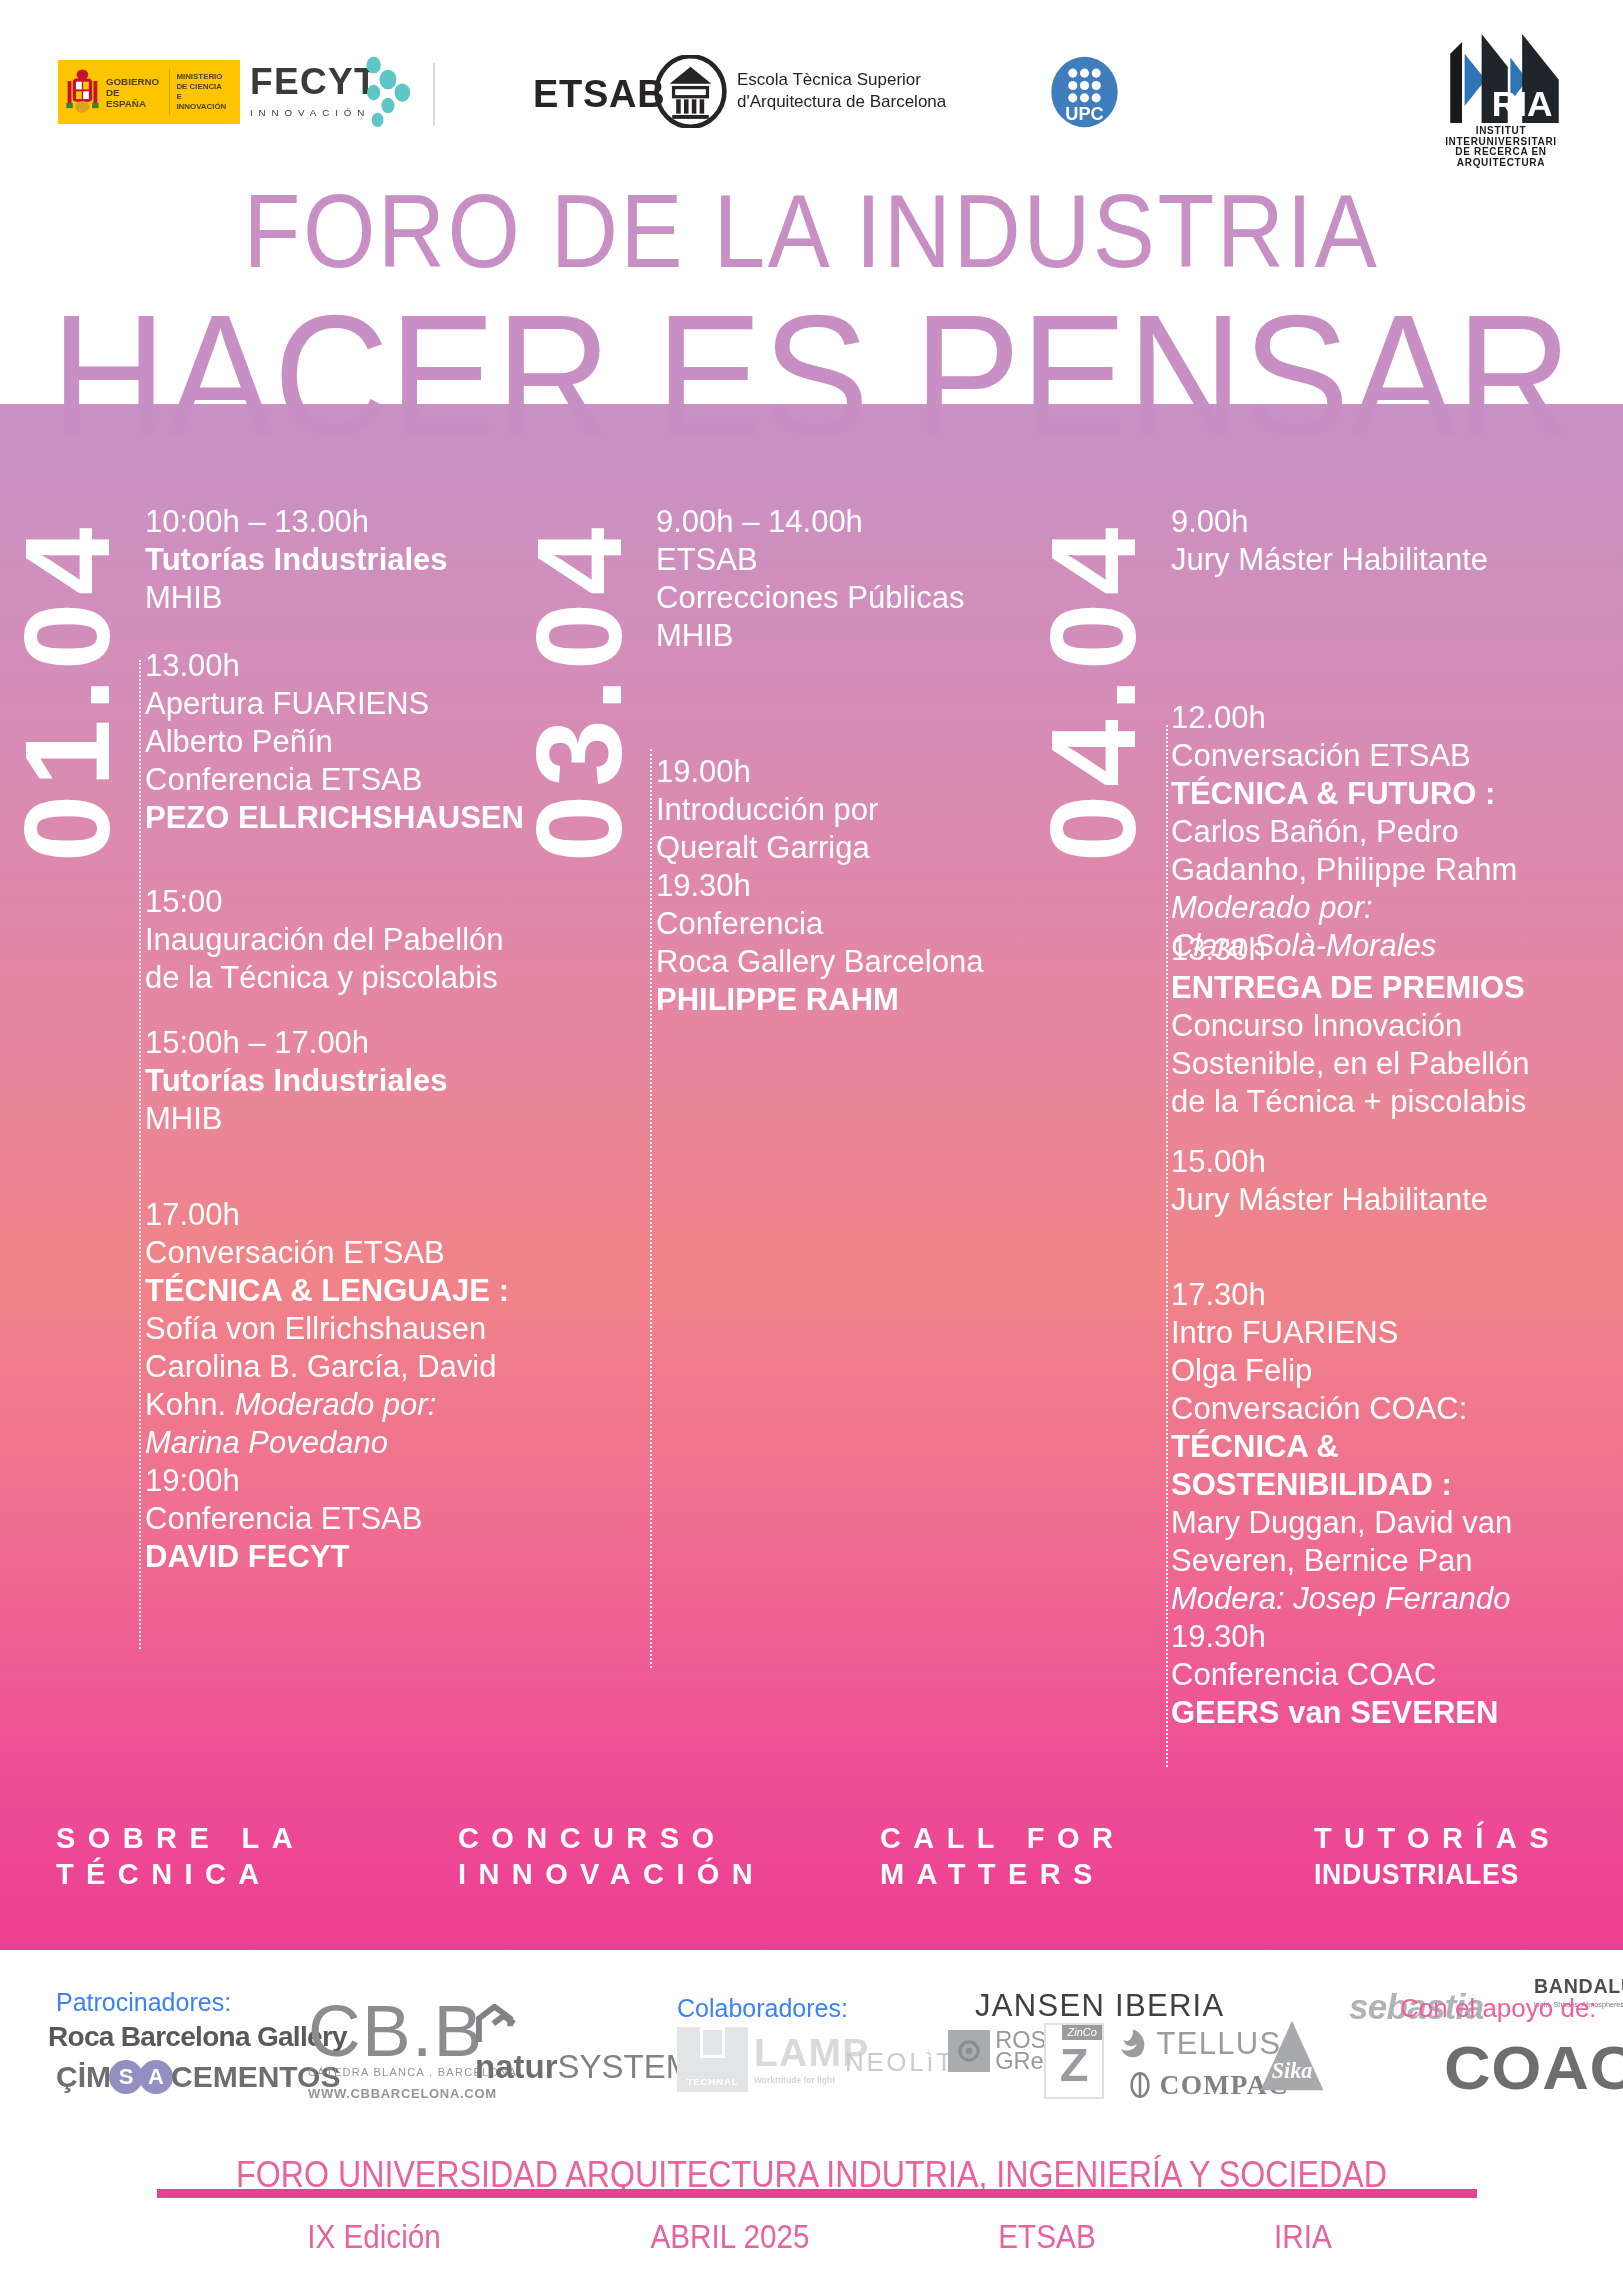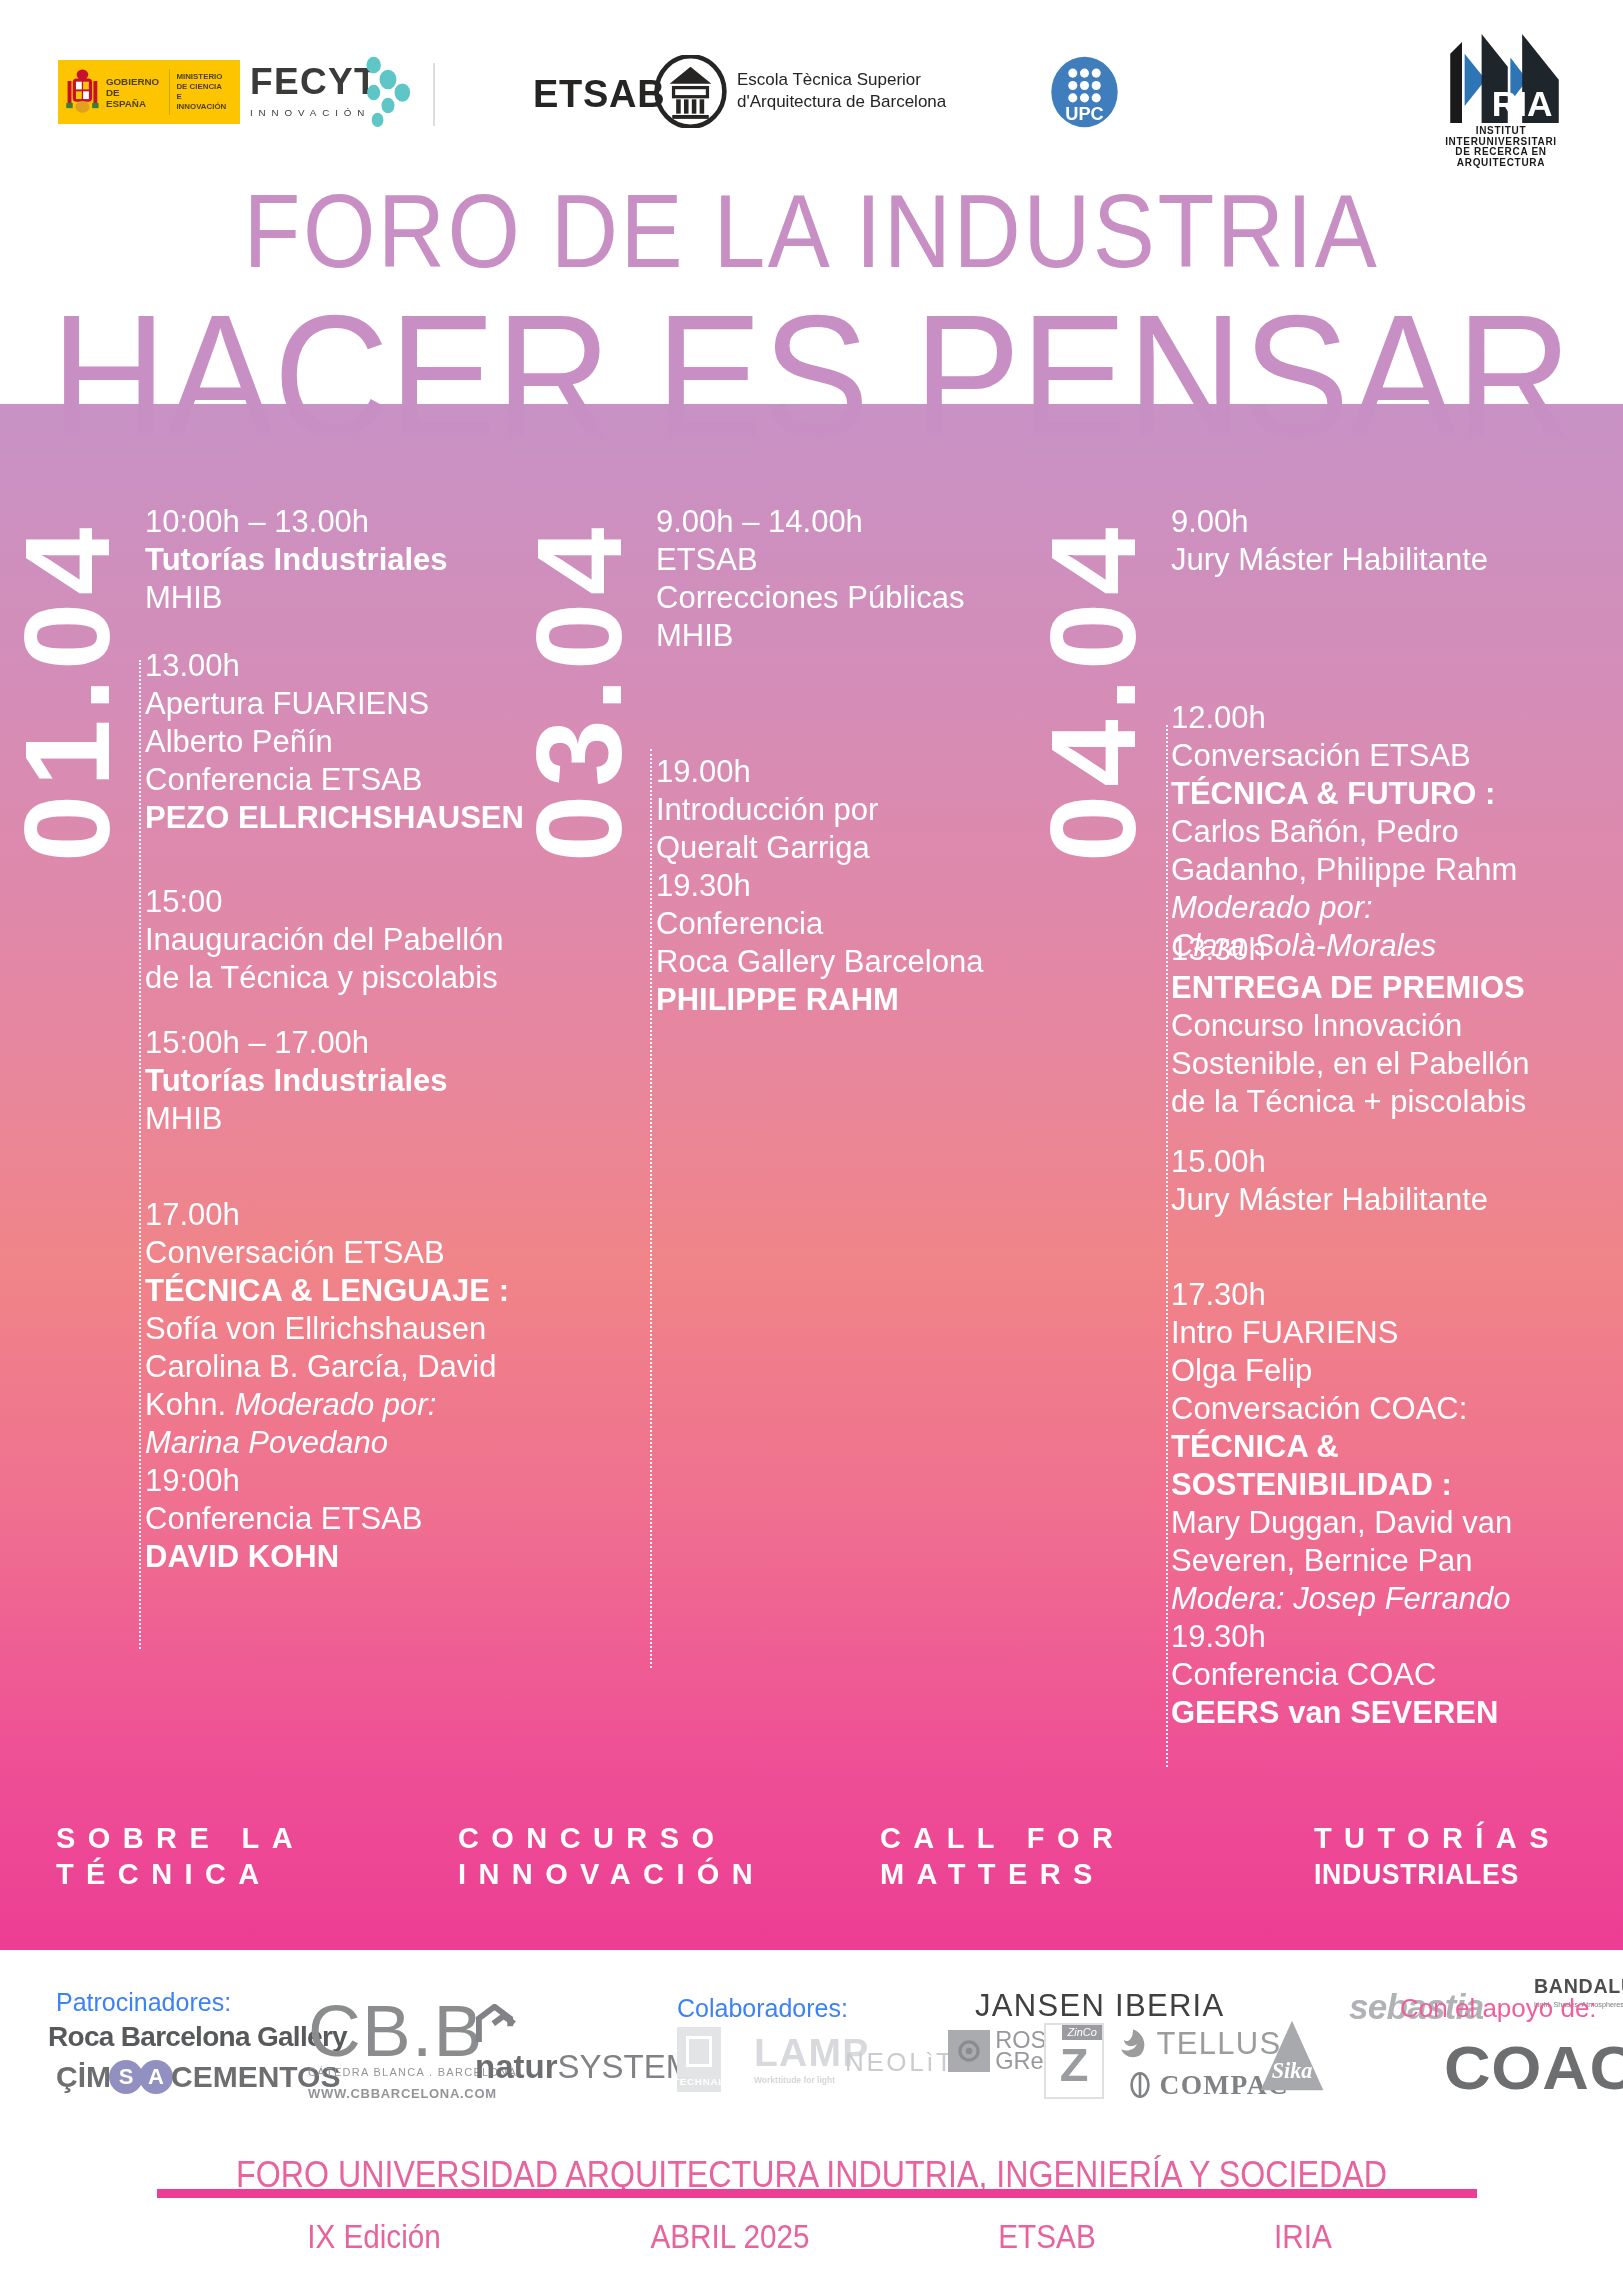--- a/index.html
+++ b/index.html
@@ -61,22 +61,22 @@
   .natur{position:absolute;}
   .natur-txt{font-size:33px;color:#6d6e70;margin-top:3.9px;}
   .natur-txt b{font-weight:700;}
   .natur-txt span{color:#808285;font-weight:400;}
   .jansen{position:absolute;font-size:31px;font-weight:700;color:#9fa1a4;letter-spacing:1.3px;}
   .jansen span{color:#404040;font-weight:400;}
   .sebastia{position:absolute;font-size:35px;font-weight:700;font-style:italic;color:#b0b2b5;letter-spacing:-0.7px;}
   .bandalux{position:absolute;color:#4d4d4f;}
   .bandalux .nm{font-size:19.6px;font-weight:700;letter-spacing:0.7px;}
   .bandalux .tg{font-size:7.2px;color:#77787b;margin-top:2px;}
-  .technal{position:absolute;width:44px;height:65px;background:#e3e4e6;display:flex;flex-direction:column;
-           align-items:center;justify-content:flex-end;padding-bottom:5.2px;box-sizing:border-box;}
+  .technal{position:absolute;width:71px;height:65px;background:#e3e4e6;display:flex;flex-direction:column;
+           align-items:center;justify-content:space-between;padding-bottom:5.2px;box-sizing:border-box;}
   .technal .sq{width:19.6px;height:25px;border:3.9px solid #ffffff;margin-bottom:9.2px;}
   .technal .nm{color:#ffffff;font-size:9.8px;font-weight:700;letter-spacing:0.7px;}
   .lamp{position:absolute;color:#d8d9dc;}
   .lamp .nm{font-size:39px;font-weight:700;letter-spacing:1.3px;line-height:37px;}
   .lamp .tg{font-size:8.5px;font-weight:700;color:#d5d6d9;margin-top:3.9px;}
   .neolith{position:absolute;font-size:26px;color:#c9cbce;letter-spacing:2.6px;font-weight:400;}
   .rosagres{position:absolute;display:flex;align-items:center;gap:5.2px;}
   .rosagres .sq{width:42px;height:42px;background:#a9abae;display:flex;align-items:center;justify-content:center;}
   .rosagres .txt{font-size:23.6px;line-height:21px;color:#97999c;font-weight:400;}
   .zinco{position:absolute;width:60px;height:76px;border:2px solid #e0e0e2;box-sizing:border-box;
@@ -219,21 +219,21 @@
       <div class="block" style="left: 145px; top: 1196px;">
         <div class="line">17.00h</div>
         <div class="line">Conversación ETSAB</div>
         <div class="line b">TÉCNICA &amp; LENGUAJE :</div>
         <div class="line">Sofía von Ellrichshausen</div>
         <div class="line">Carolina B. García, David</div>
         <div class="line"><span>Kohn. </span><span class="i">Moderado por:</span></div>
         <div class="line i">Marina Povedano</div>
         <div class="line">19:00h</div>
         <div class="line">Conferencia ETSAB</div>
-        <div class="line b">DAVID KOHN</div>
+        <div class="line b">DAVID FECYT</div>
       </div>
       <div class="day" style="left: 530px; top: 496px; height: 366px;">03.04</div>
       <div class="dotline" style="left: 650px; top: 749px; height: 919px;"></div>
       <div class="block" style="left: 656px; top: 503px;">
         <div class="line">9.00h – 14.00h</div>
         <div class="line">ETSAB</div>
         <div class="line">Correcciones Públicas</div>
         <div class="line">MHIB</div>
       </div>
       <div class="block" style="left: 656px; top: 753px;">

